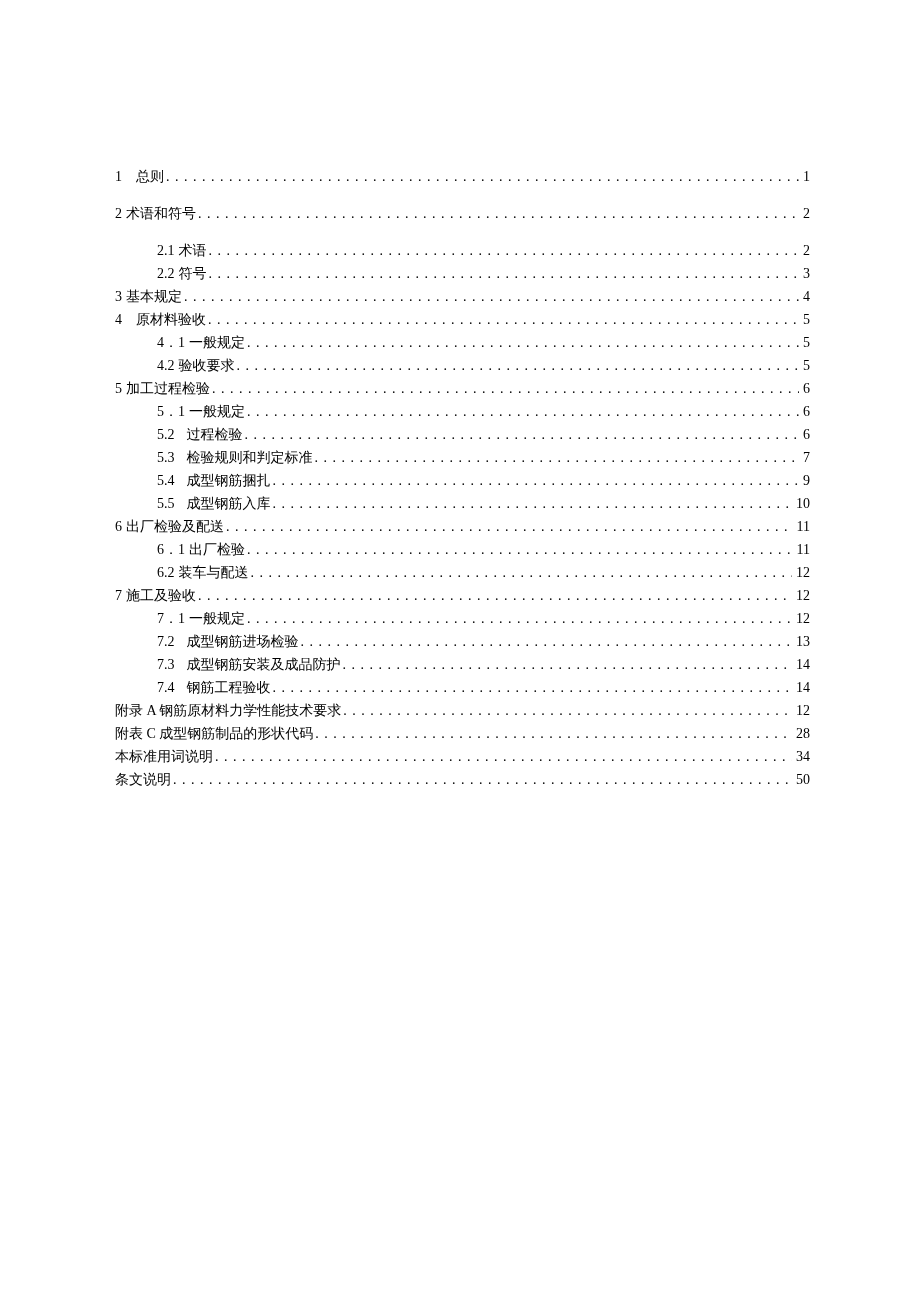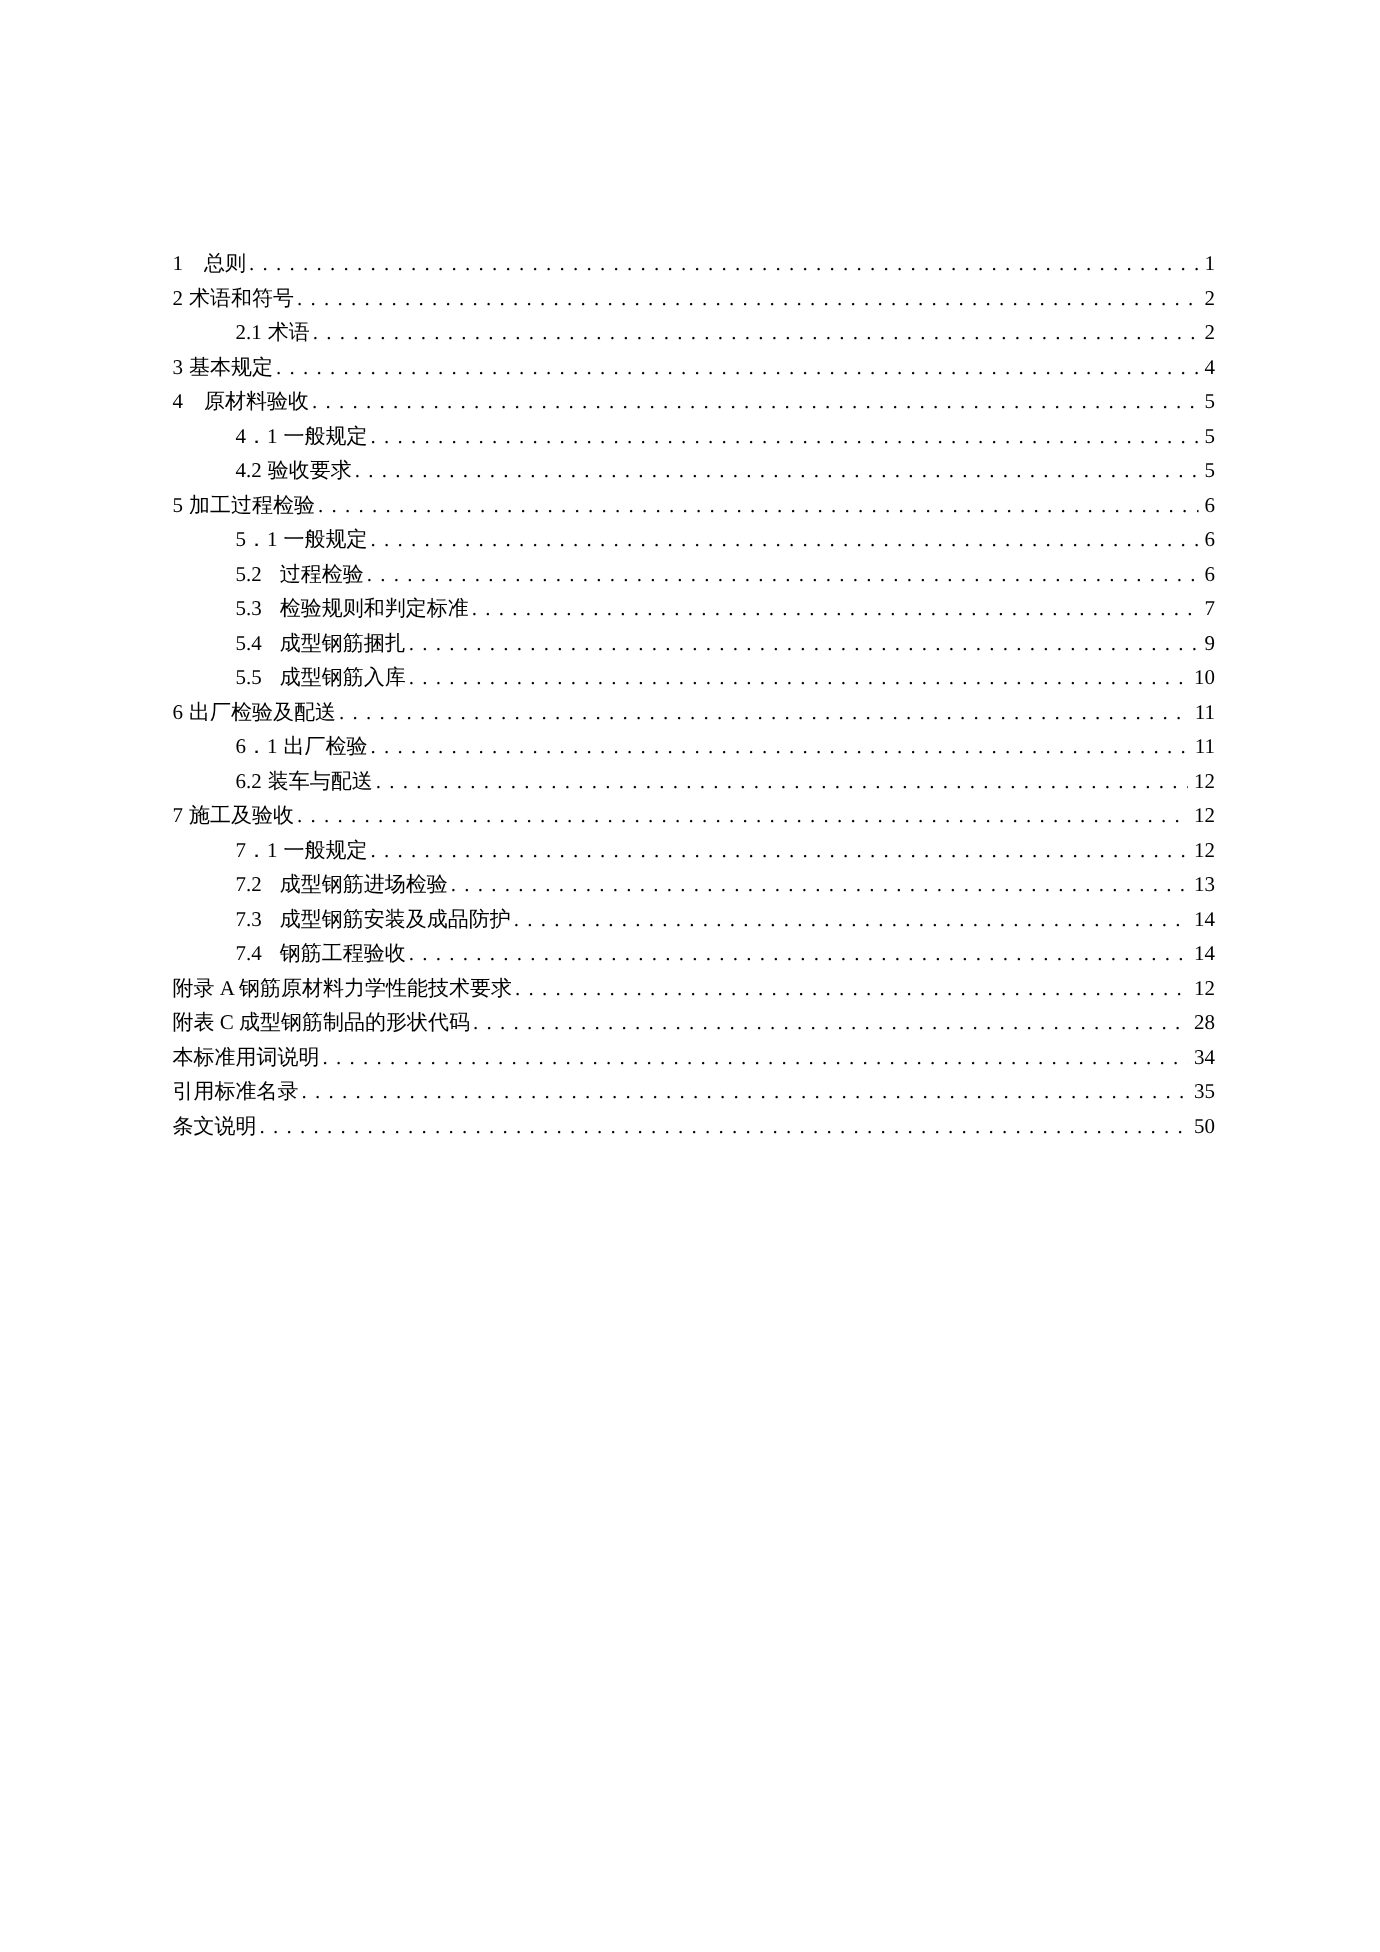--- a/index.html
+++ b/index.html
@@ -19,20 +19,21 @@
     .toc {
       width: 100%;
     }
     .toc-entry {
       display: flex;
       align-items: flex-start;
       line-height: 23px;
       white-space: nowrap;
     }
     .toc-entry.spaced {
+      margin-top: 14px;
     }
     .toc-label {
       flex-shrink: 0;
     }
     .indent-1 {
       padding-left: 42px;
     }
     .num-pad {
       margin-right: 12px;
     }
@@ -70,20 +71,25 @@
     </div>
     <div class="toc-entry spaced">
       <span class="toc-label"><span class="ch-num-tight">2</span><span>术语和符号</span></span>
       <span class="dots"></span>
       <span class="page-num">2</span>
     </div>
     <div class="toc-entry spaced">
       <span class="toc-label indent-1"><span class="ch-num-tight">2.1</span><span>术语</span></span>
       <span class="dots"></span>
       <span class="page-num">2</span>
+    </div>
+    <div class="toc-entry">
+      <span class="toc-label indent-1"><span class="ch-num-tight">2.2</span><span>符号</span></span>
+      <span class="dots"></span>
+      <span class="page-num">3</span>
     </div>
     <div class="toc-entry">
       <span class="toc-label"><span class="ch-num-tight">3</span><span>基本规定</span></span>
       <span class="dots"></span>
       <span class="page-num">4</span>
     </div>
     <div class="toc-entry">
       <span class="toc-label"><span class="ch-num">4</span><span>原材料验收</span></span>
       <span class="dots"></span>
       <span class="page-num">5</span>
@@ -177,22 +183,17 @@
       <span class="toc-label"><span>附表 C 成型钢筋制品的形状代码</span></span>
       <span class="dots"></span>
       <span class="page-num">28</span>
     </div>
     <div class="toc-entry">
       <span class="toc-label"><span>本标准用词说明</span></span>
       <span class="dots"></span>
       <span class="page-num">34</span>
     </div>
     <div class="toc-entry">
-      <span class="toc-label"><span>引用标准名录</span></span>
-      <span class="dots"></span>
-      <span class="page-num">35</span>
-    </div>
-    <div class="toc-entry">
       <span class="toc-label"><span>条文说明</span></span>
       <span class="dots"></span>
       <span class="page-num">50</span>
     </div>
   </div>
 
 </body></html>

